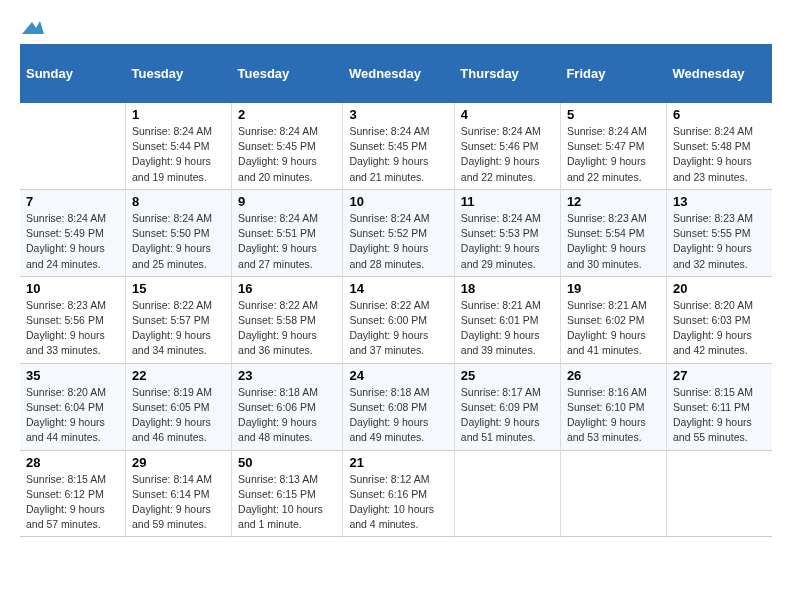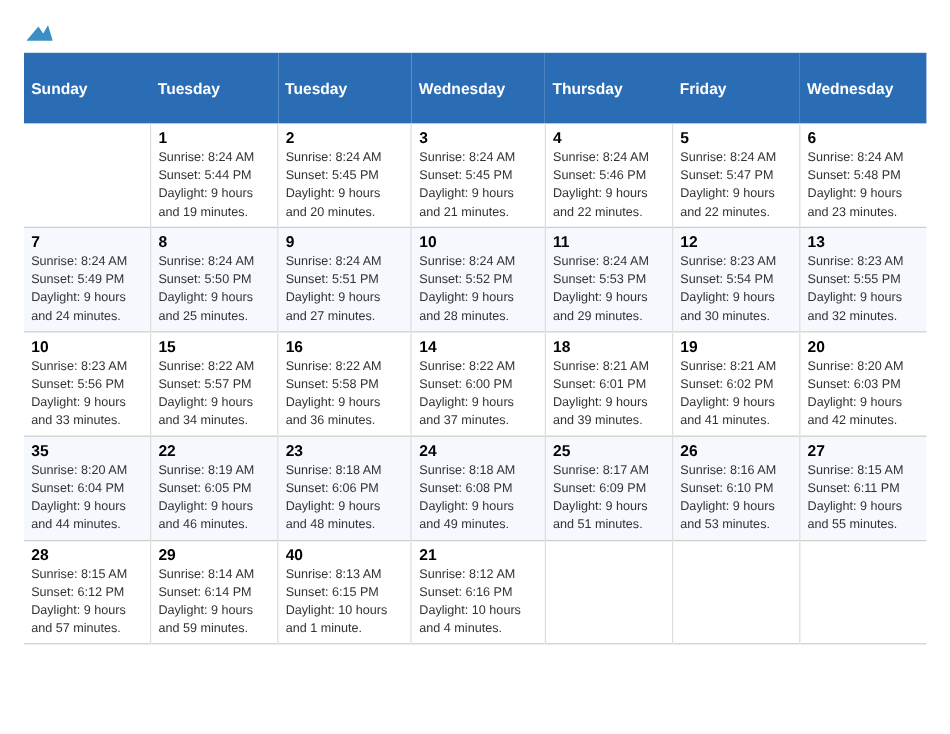--- a/index.html
+++ b/index.html
@@ -234,21 +234,21 @@
       <tr>
         <td>
           <span class="day-num">28</span>
           <div class="day-info">Sunrise: 8:15 AM<br>Sunset: 6:12 PM<br>Daylight: 9 hours<br>and 57 minutes.</div>
         </td>
         <td>
           <span class="day-num">29</span>
           <div class="day-info">Sunrise: 8:14 AM<br>Sunset: 6:14 PM<br>Daylight: 9 hours<br>and 59 minutes.</div>
         </td>
         <td>
-          <span class="day-num">40</span>
+          <span class="day-num">50</span>
           <div class="day-info">Sunrise: 8:13 AM<br>Sunset: 6:15 PM<br>Daylight: 10 hours<br>and 1 minute.</div>
         </td>
         <td>
           <span class="day-num">21</span>
           <div class="day-info">Sunrise: 8:12 AM<br>Sunset: 6:16 PM<br>Daylight: 10 hours<br>and 4 minutes.</div>
         </td>
         <td></td>
         <td></td>
         <td></td>
       </tr>

